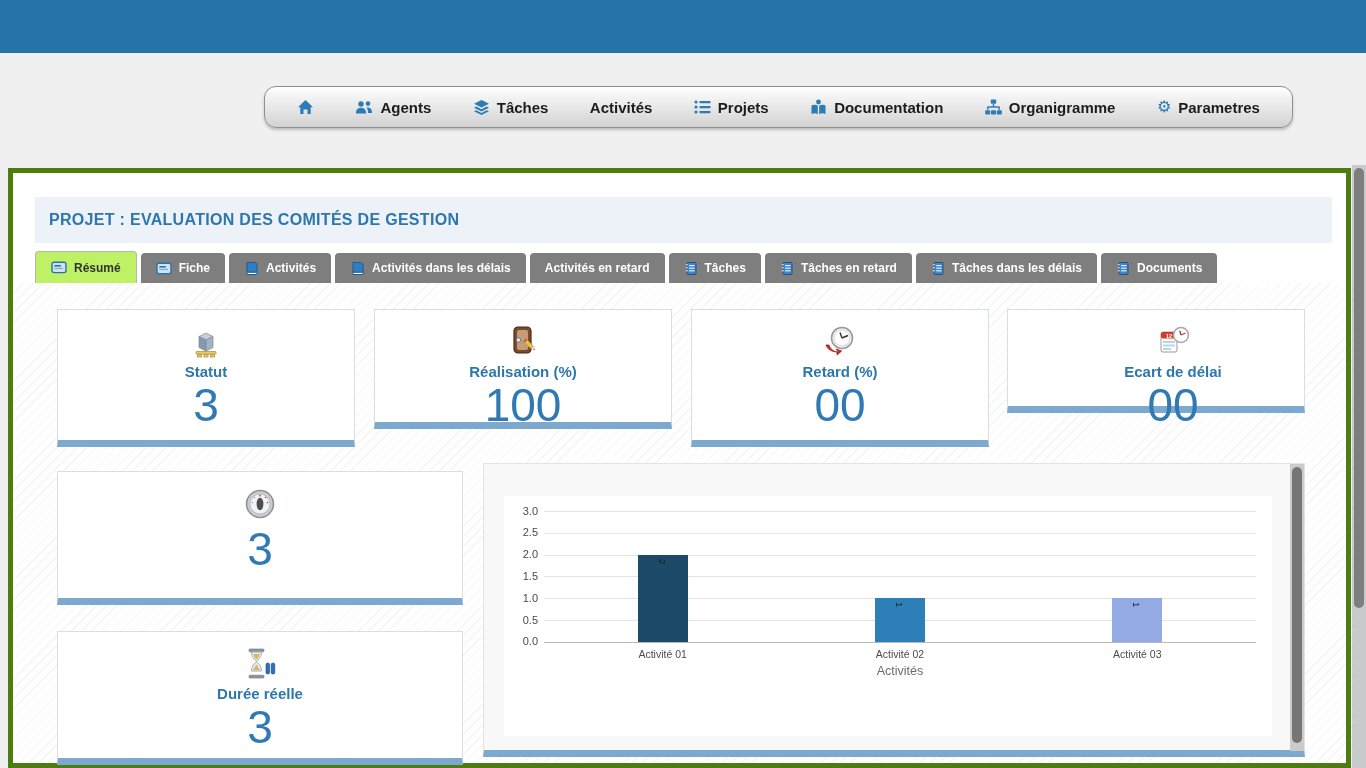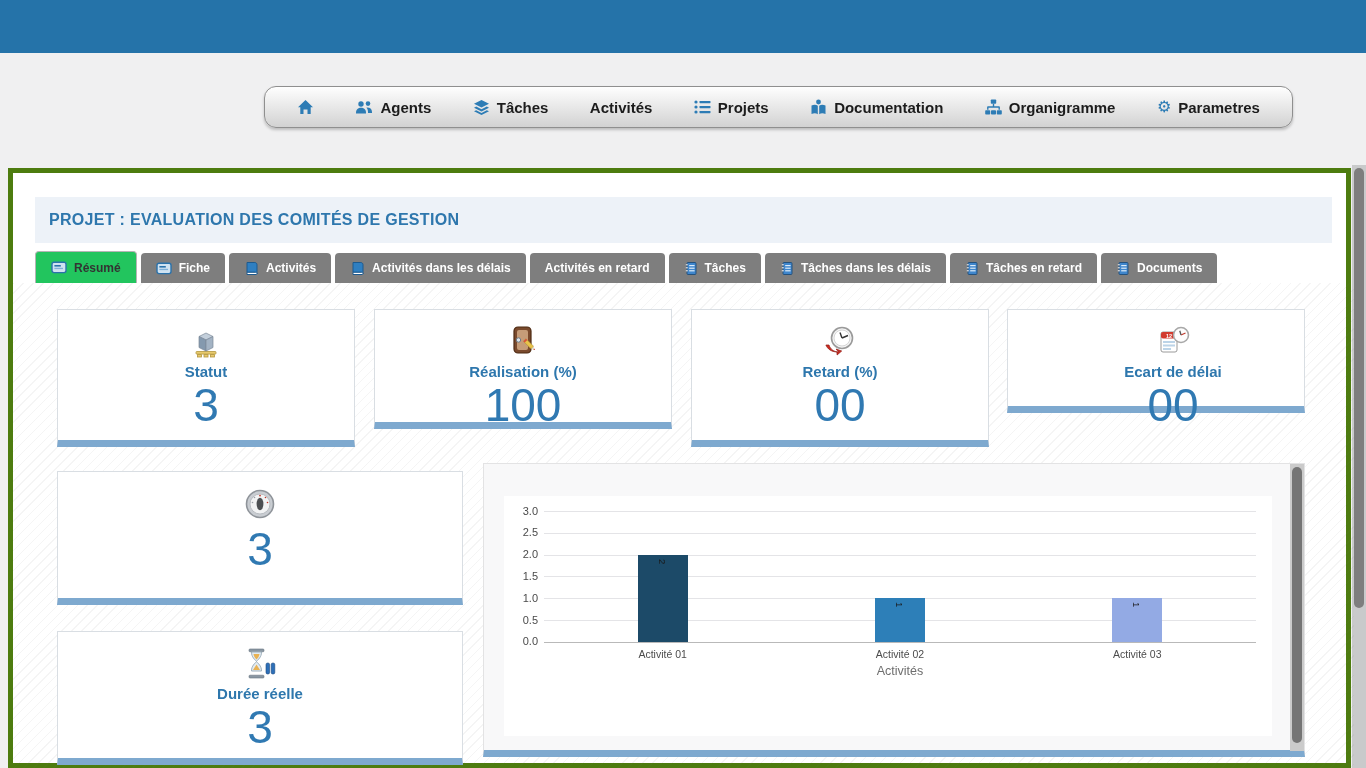--- a/index.html
+++ b/index.html
@@ -31,21 +31,21 @@
          background:repeating-linear-gradient(135deg,rgba(110,110,110,.07) 0 1px,transparent 1px 7px);}
   .title-banner{left:22px;top:24px;width:1297px;height:46px;background:#edf2f8;
                 display:flex;align-items:center;}
   .page-title{margin:0 0 0 14px;font-size:16px;letter-spacing:.3px;color:#2e77ad;font-weight:bold;}
 
   
   .tabs{left:22px;top:78px;height:32px;display:flex;gap:4px;align-items:flex-end;}
   .tab{height:30px;box-sizing:border-box;display:flex;align-items:center;gap:7px;
        padding:0 15px;border-radius:4px 4px 0 0;background:#7e7e7e;color:#ffffff;
        font-size:12px;font-weight:bold;cursor:pointer;white-space:nowrap;}
-  .tab.active{background:#22c55e;color:#333333;border:1px solid #b5b5b5;border-bottom:none;
+  .tab.active{background:#bef264;color:#333333;border:1px solid #b5b5b5;border-bottom:none;
               height:32px;z-index:2;}
   .tab svg{display:block;}
 
   
   .card{background:#ffffff;border:1px solid #d9dee3;border-bottom:7px solid #7ea9cf;
         box-sizing:border-box;text-align:center;margin-top:8px;}
   .card-icon{margin-top:14px;height:38px;display:flex;justify-content:center;}
   .card-label{font-size:15px;font-weight:bold;color:#2e77ad;margin-top:1px;}
   .card-value{font-size:46px;line-height:1.12;color:#3079b2;}
   .c0{left:44px; top:128px;width:298px;height:138px;}
@@ -222,35 +222,35 @@
           <svg width="14" height="15" viewBox="0 0 14 15">
             <rect x="3" y="1.5" width="9" height="12" rx="1" fill="#3f86cc" stroke="#24527e"></rect>
             <rect x="1.8" y="3" width="2" height="1.4" fill="#c9cdd2"></rect>
             <rect x="1.8" y="6" width="2" height="1.4" fill="#c9cdd2"></rect>
             <rect x="1.8" y="9" width="2" height="1.4" fill="#c9cdd2"></rect>
             <rect x="5.2" y="4" width="5.4" height="1.2" fill="#dcebf8"></rect>
             <rect x="5.2" y="6.6" width="5.4" height="1.2" fill="#dcebf8"></rect>
             <rect x="5.2" y="9.2" width="5.4" height="1.2" fill="#dcebf8"></rect>
           </svg>
         </span>
-      <span>Tâches dans les délais</span>
+      <span>Tâches en retard</span>
     </div>
     <div class="tab">
       <span>
           <svg width="14" height="15" viewBox="0 0 14 15">
             <rect x="3" y="1.5" width="9" height="12" rx="1" fill="#3f86cc" stroke="#24527e"></rect>
             <rect x="1.8" y="3" width="2" height="1.4" fill="#c9cdd2"></rect>
             <rect x="1.8" y="6" width="2" height="1.4" fill="#c9cdd2"></rect>
             <rect x="1.8" y="9" width="2" height="1.4" fill="#c9cdd2"></rect>
             <rect x="5.2" y="4" width="5.4" height="1.2" fill="#dcebf8"></rect>
             <rect x="5.2" y="6.6" width="5.4" height="1.2" fill="#dcebf8"></rect>
             <rect x="5.2" y="9.2" width="5.4" height="1.2" fill="#dcebf8"></rect>
           </svg>
         </span>
-      <span>Tâches en retard</span>
+      <span>Tâches dans les délais</span>
     </div>
     <div class="tab">
       <span>
           <svg width="14" height="15" viewBox="0 0 14 15">
             <rect x="3" y="1.5" width="9" height="12" rx="1" fill="#3f86cc" stroke="#24527e"></rect>
             <rect x="1.8" y="3" width="2" height="1.4" fill="#c9cdd2"></rect>
             <rect x="1.8" y="6" width="2" height="1.4" fill="#c9cdd2"></rect>
             <rect x="1.8" y="9" width="2" height="1.4" fill="#c9cdd2"></rect>
             <rect x="5.2" y="4" width="5.4" height="1.2" fill="#dcebf8"></rect>
             <rect x="5.2" y="6.6" width="5.4" height="1.2" fill="#dcebf8"></rect>

